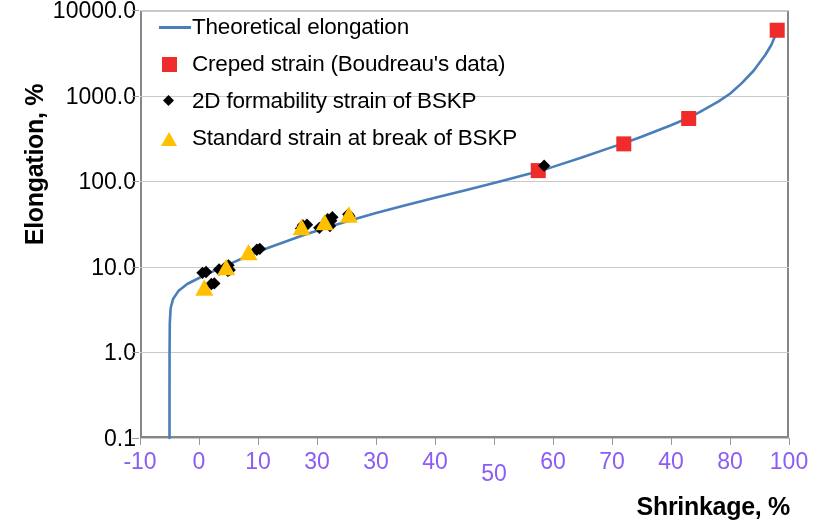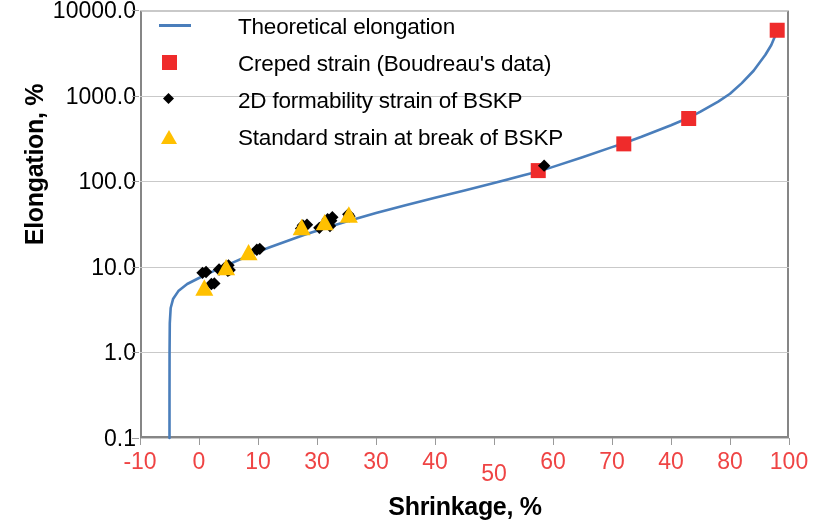--- a/index.html
+++ b/index.html
@@ -6,49 +6,49 @@
   body{width:815px;height:526px;font-family:"Liberation Sans",sans-serif;overflow:hidden;}
   #chart-root{position:relative;width:815px;height:526px;background:#fff;}
   
   .ytitle{
     position:absolute;left:-96px;top:150px;width:260px;text-align:center;
     font-size:25px;font-weight:bold;color:#000;
     transform:rotate(-90deg);transform-origin:center center;
     letter-spacing:-0.3px;
   }
   .xtitle{
-    position:absolute;left:140px;top:492px;width:650px;text-align:center;
+    position:absolute;left:140px;top:492px;width:650px;text-align:right;
     font-size:25px;font-weight:bold;color:#000;letter-spacing:-0.3px;
   }
   
   .ytick{
     position:absolute;right:0;width:132px;text-align:right;
     font-size:23px;color:#000;line-height:1;
   }
   .ytick-wrap{position:absolute;left:0;top:0;width:136px;height:460px;}
   .xtick{
-    position:absolute;text-align:center;font-size:23px;color:#ef4444;
+    position:absolute;text-align:center;font-size:23px;color:#8b5cf6;
     line-height:1;width:60px;
   }
   .plot{position:absolute;left:140px;top:10px;width:649px;height:428px;}
   .plot-frame{
     position:absolute;inset:0;border-left:2px solid #868686;
     border-right:2px solid #868686;border-top:2px solid #c9c9c9;
     border-bottom:2px solid #868686;box-sizing:border-box;
   }
   .gridline{position:absolute;left:0;width:100%;height:1px;background:#c9c9c9;}
   .tickmark{position:absolute;width:7px;height:1px;background:#9a9a9a;left:-8px;}
   .xtickmark{position:absolute;width:1px;height:7px;background:#9a9a9a;top:428px;}
   svg.series{position:absolute;left:0;top:0;overflow:visible;}
   
   .legend{
     position:absolute;left:158px;top:14px;
     display:flex;flex-direction:column;gap:11px;
   }
-  .legend-row{display:flex;height:26px;gap:46px;}
+  .legend-row{display:flex;align-items:center;height:26px;}
   .legend-key{width:34px;height:22px;position:relative;flex:0 0 34px;}
   .legend-label{font-size:22.5px;color:#000;white-space:nowrap;letter-spacing:-0.2px;}
   .k-line{position:absolute;left:1px;top:10px;width:32px;height:3px;background:#4a7ebb;}
   .k-square{position:absolute;left:4px;top:4px;width:15px;height:15px;background:#ef2b2b;}
   .k-diamond{position:absolute;left:5px;top:5px;width:11px;height:11px;background:#000;
     clip-path:polygon(50% 0,100% 50%,50% 100%,0 50%);}
   .k-tri{position:absolute;left:3px;top:5px;width:16px;height:14px;background:#ffc000;
     clip-path:polygon(50% 0,100% 100%,0 100%);}
 </style>
 </head>

